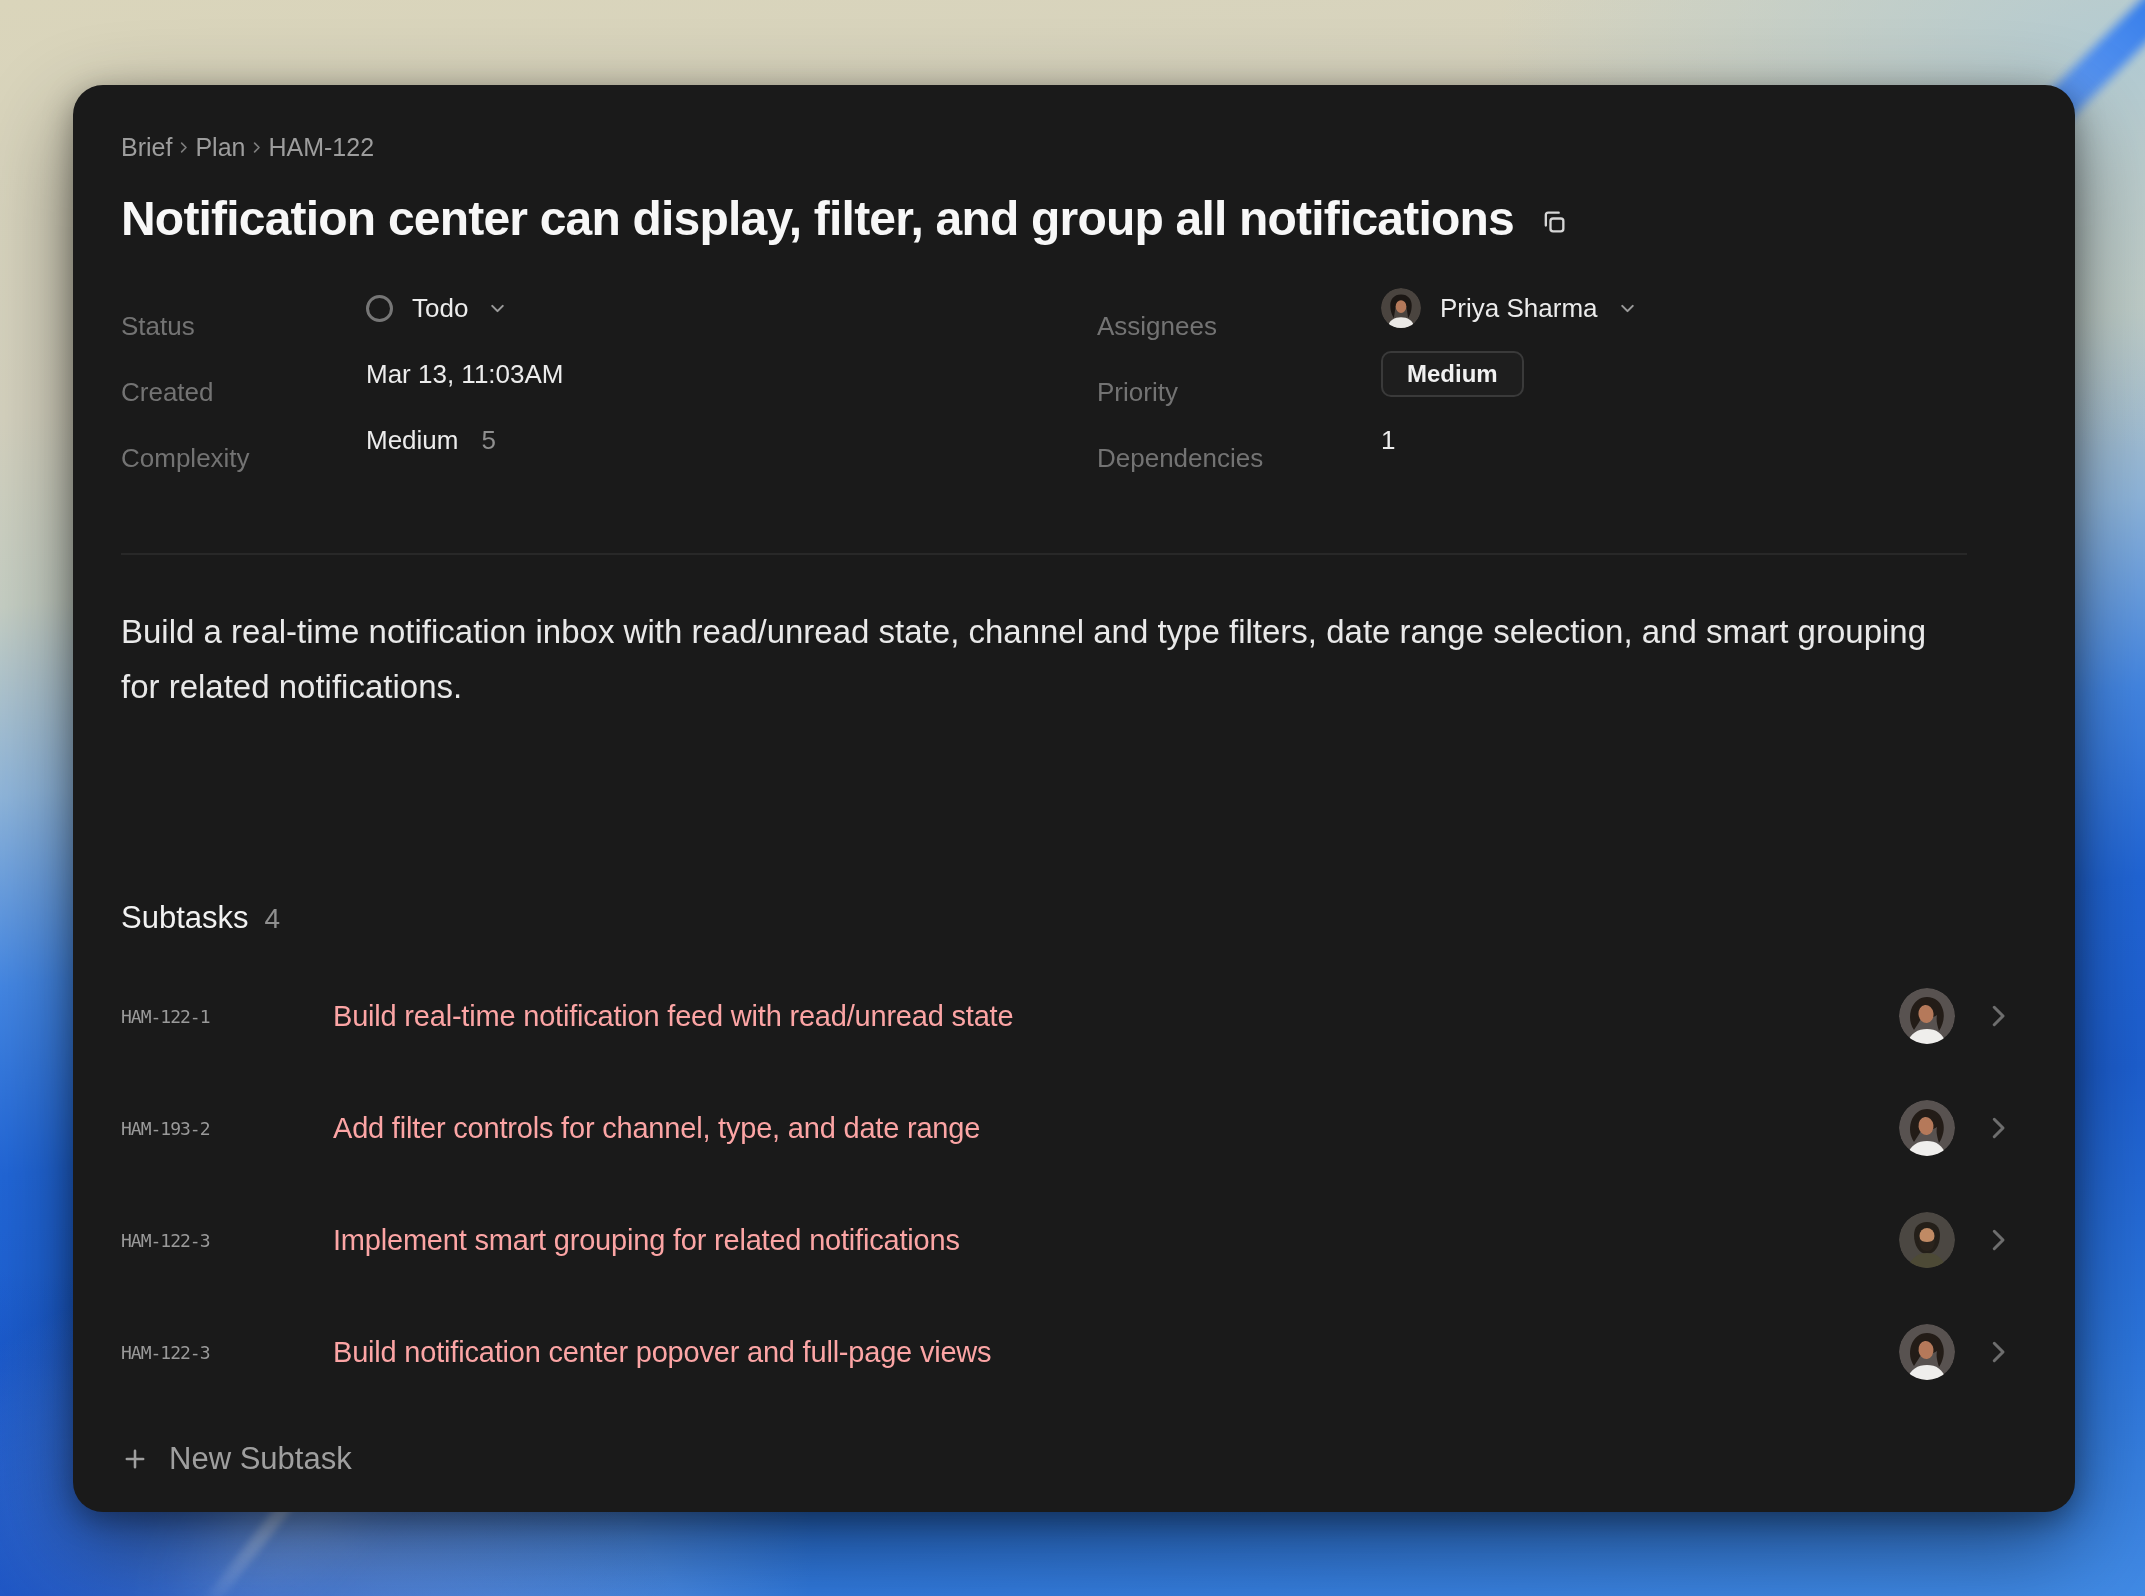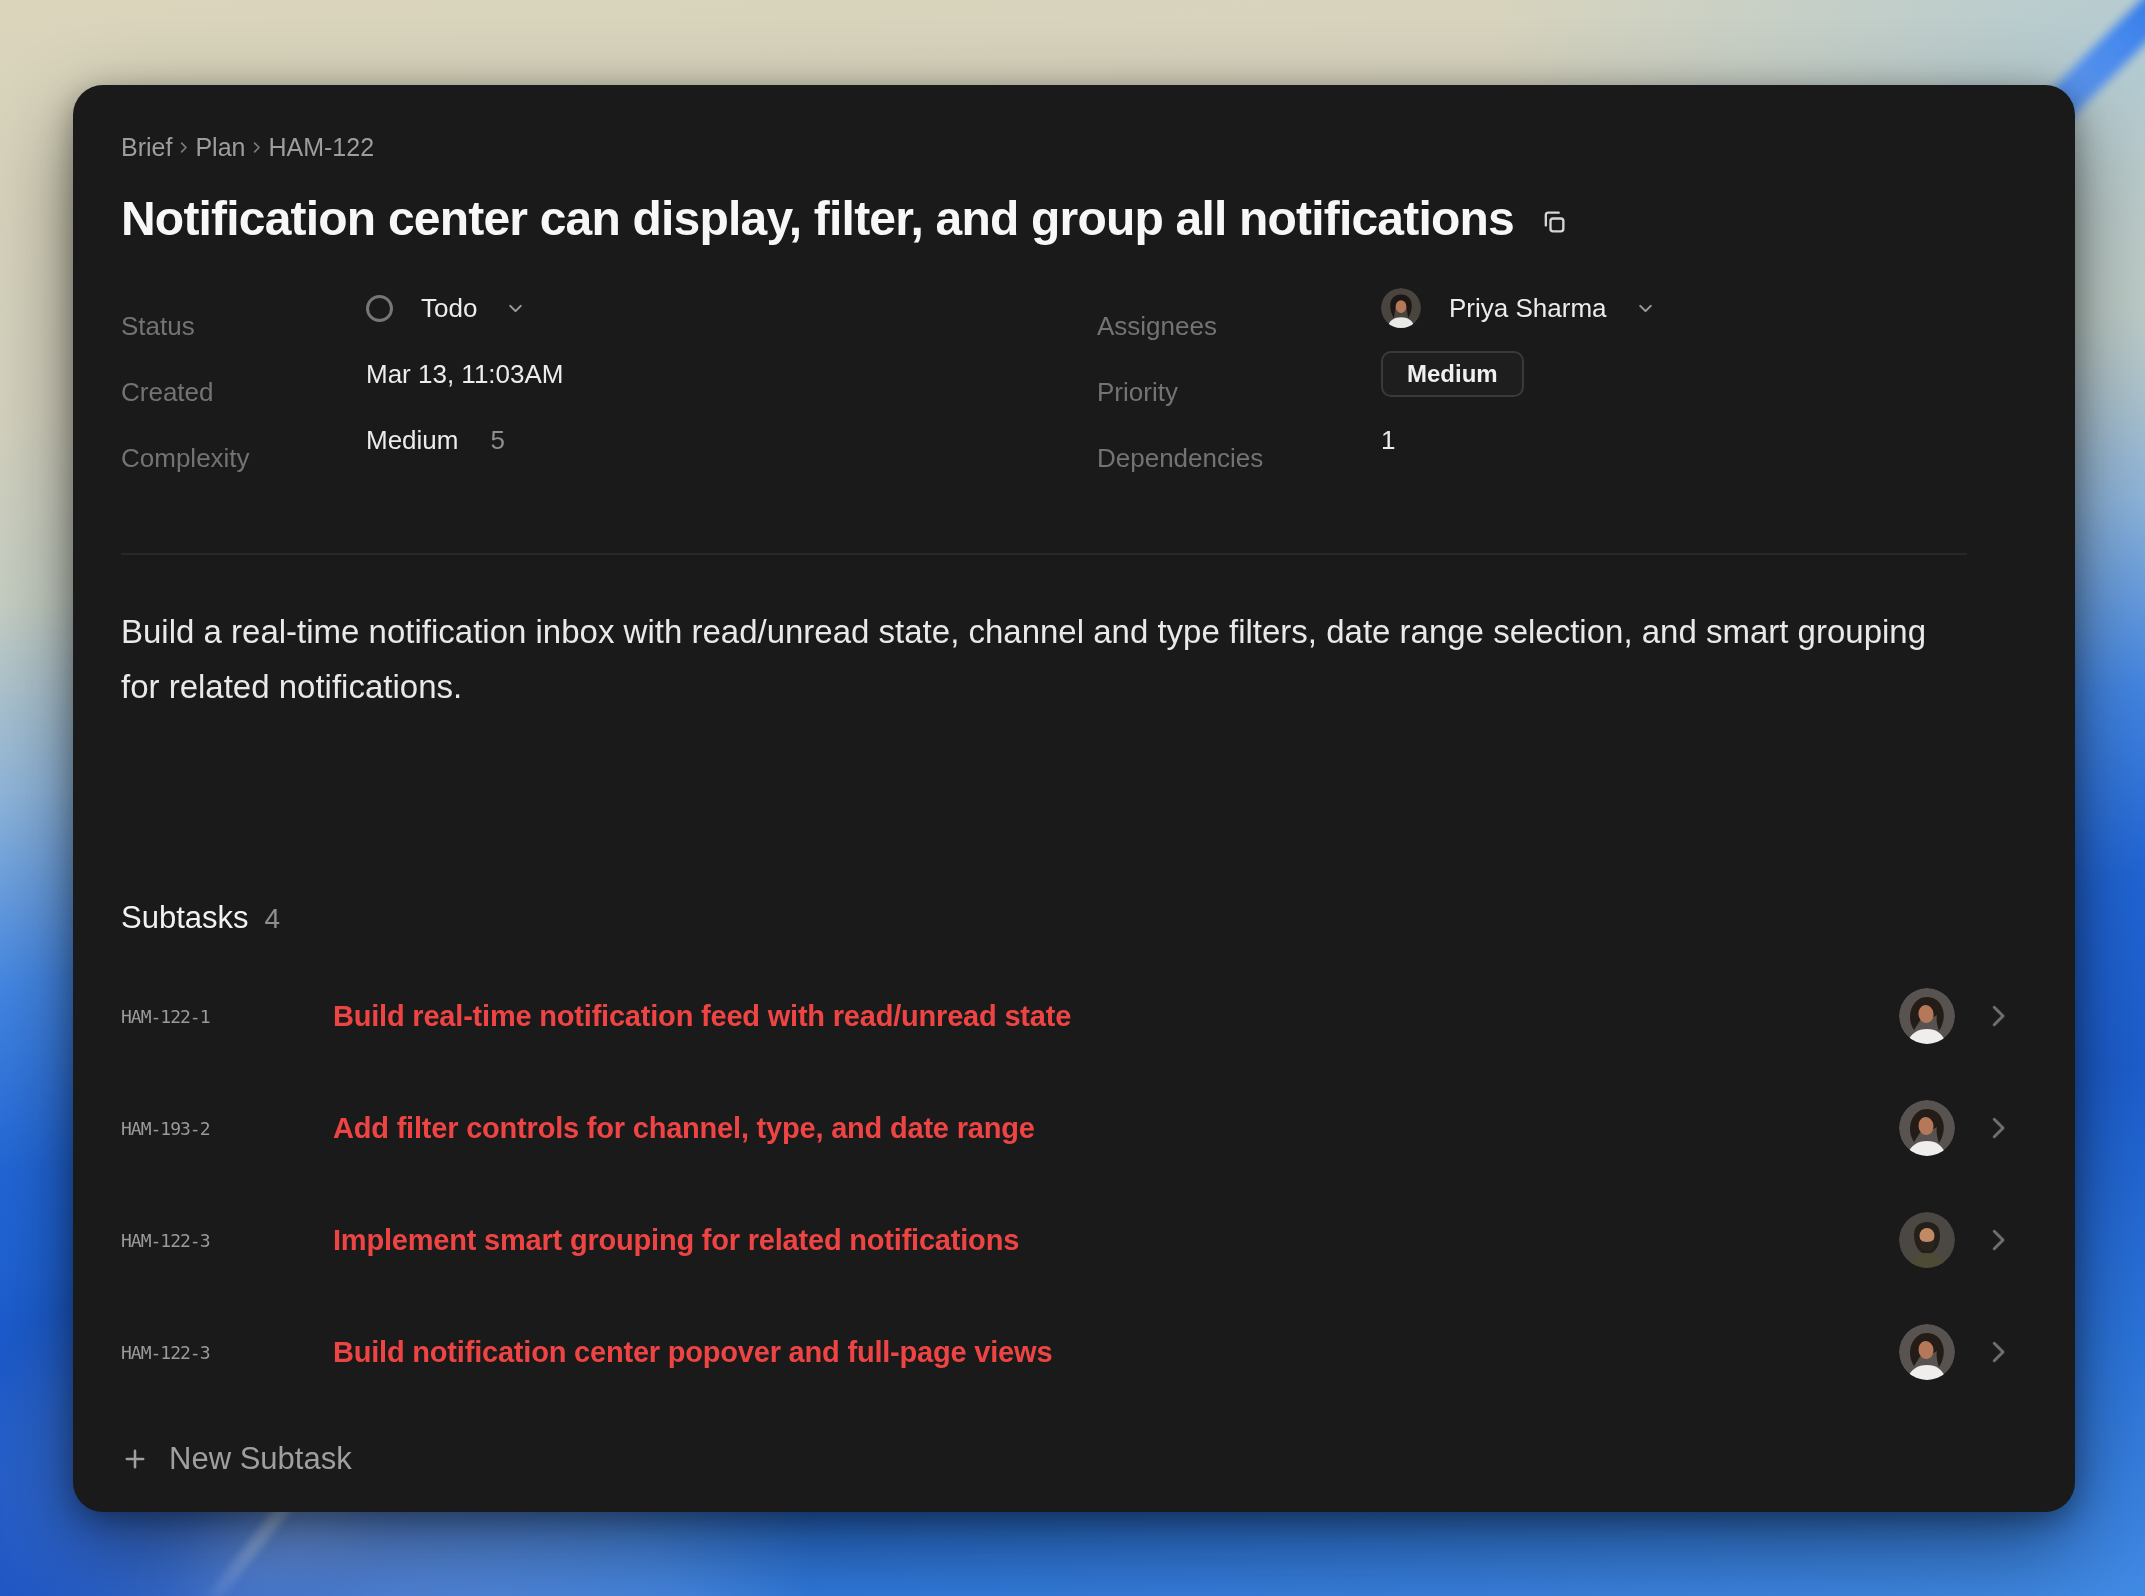--- a/index.html
+++ b/index.html
@@ -52,21 +52,21 @@
   }
   .copy-btn{background:none;border:none;padding:0;cursor:pointer;display:flex;align-items:center;margin-top:6px;}
 
   
   .meta{margin-top:27px;display:grid;grid-template-columns:976px 1fr;}
   .meta-col{display:flex;flex-direction:column;}
   .meta-row{height:66px;display:flex;align-items:center;font-size:26px;}
   .meta-label{color:#737373;margin-top:36px;}
   .meta .col-left .meta-label{width:245px;flex:0 0 245px;}
   .meta .col-right .meta-label{width:284px;flex:0 0 284px;}
-  .meta-value{display:flex;align-items:center;gap:28px;color:#ececec;}
+  .meta-value{display:flex;align-items:center;gap:19px;color:#ececec;}
   .meta-value.clickable{cursor:pointer;}
   .status-circle{width:21px;height:21px;border:3px solid #767676;border-radius:50%;display:inline-block;}
   .value-secondary{color:#8f8f8f;margin-left:4px;}
   .badge{
     display:inline-flex;align-items:center;justify-content:center;
     padding:7px 24px;border:2px solid #3a3a3a;border-radius:10px;background:#1e1e1e;
     font-size:24px;font-weight:700;color:#f0f0f0;cursor:pointer;
   }
   .avatar{display:inline-flex;border-radius:50%;overflow:hidden;flex:0 0 auto;}
   .avatar svg{width:100%;height:100%;display:block;}
@@ -84,21 +84,21 @@
   .subtasks-heading{margin-top:185px;display:flex;align-items:baseline;gap:16px;}
   .subtasks-heading h2{margin:0;font-size:31px;line-height:38px;font-weight:400;color:#f2f2f2;}
   .subtasks-heading .count{font-size:28px;color:#8f8f8f;}
   .subtask-list{margin-top:36px;}
   .subtask-row{height:86px;display:flex;align-items:center;cursor:pointer;}
   .subtask-row + .subtask-row{margin-top:26px;}
   .sub-id{
     font-family:"DejaVu Sans Mono",monospace;font-size:18px;color:#9a9a9a;
     width:212px;flex:0 0 212px;letter-spacing:-1px;
   }
-  .sub-title{flex:1;font-size:29px;font-weight:700;color:#ef4444;letter-spacing:-0.2px;}
+  .sub-title{flex:1;font-size:29px;font-weight:400;color:#fca5a5;letter-spacing:-0.2px;}
   .sub-avatar{margin-right:28px;}
   .row-chevron{margin-right:14px;flex:0 0 auto;display:flex;align-items:center;}
 
   
   .new-subtask{
     margin-top:42px;height:44px;display:flex;align-items:center;gap:20px;
     background:none;border:none;padding:0;cursor:pointer;
     font-family:"Liberation Sans",sans-serif;font-size:31px;color:#9f9f9f;
   }
 </style>

